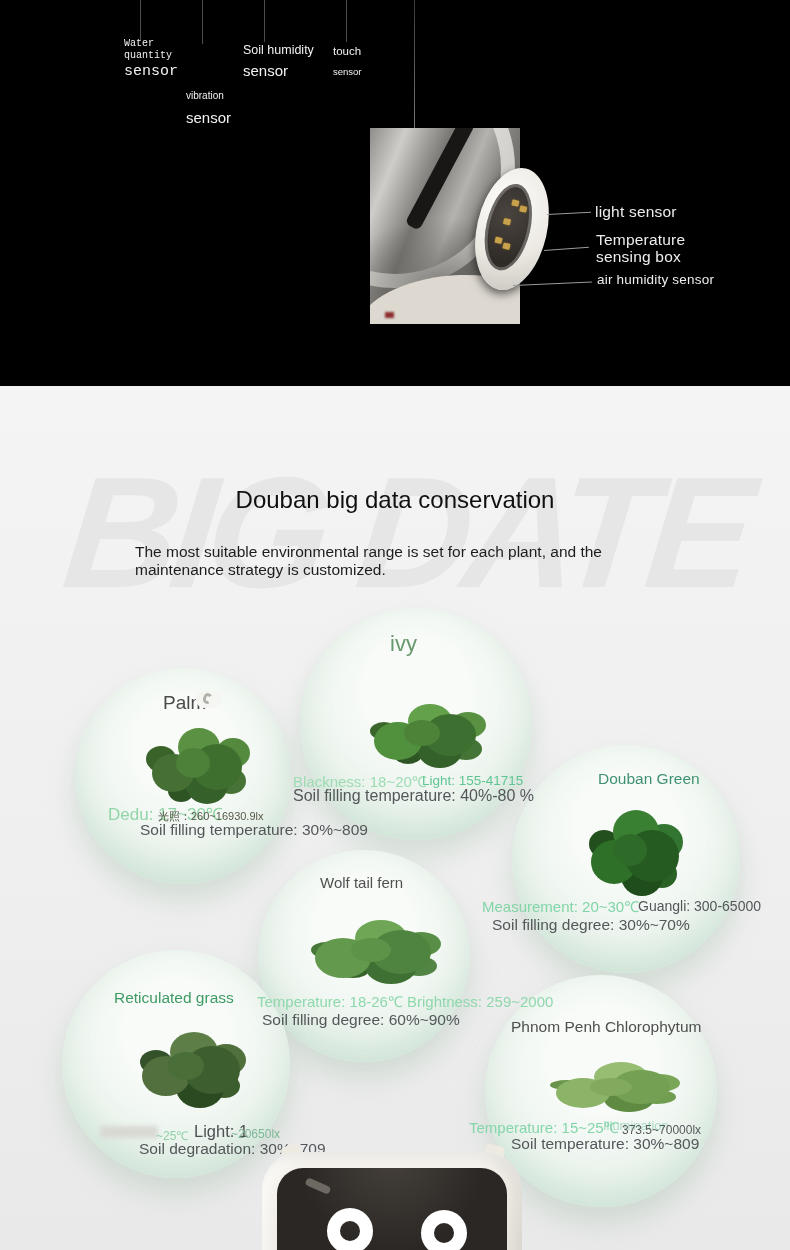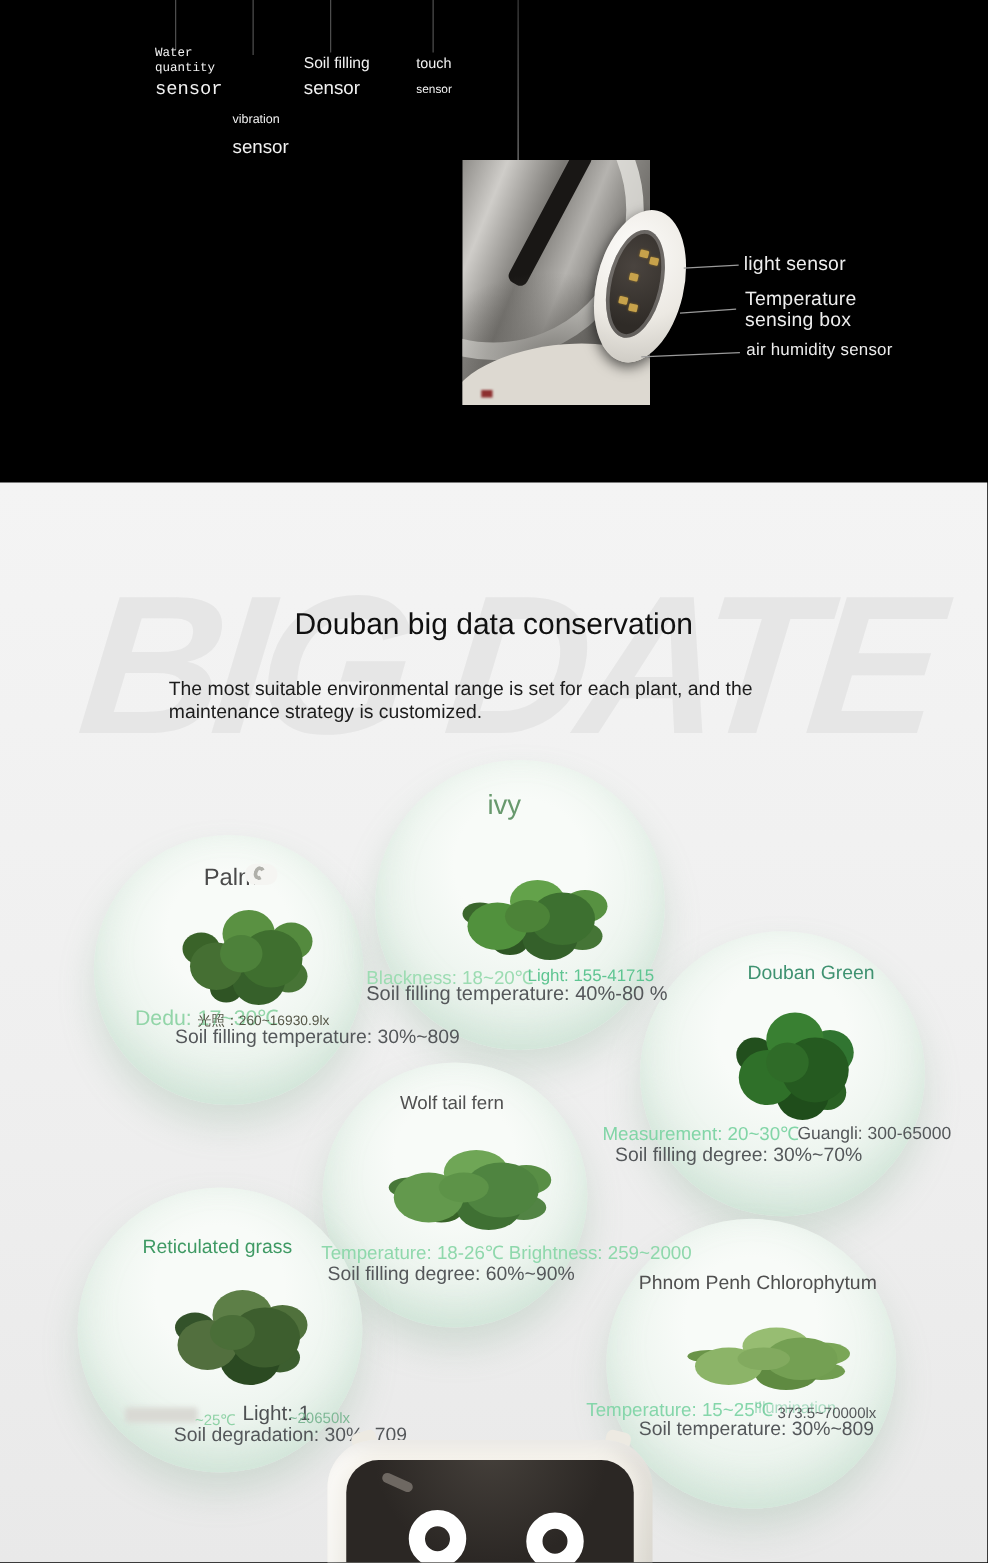--- a/index.html
+++ b/index.html
@@ -96,21 +96,21 @@
 
   <div class="sensor-group" style="left:124px;top:38px;width:60px;font-family:Liberation Mono, monospace;">
     <span class="l1" style="font-size:10px;">Water quantity</span>
     <span class="l2" style="font-size:15px;margin-top:2px;">sensor</span>
   </div>
   <div class="sensor-group" style="left:186px;top:46px;margin-top:44px;">
     <span class="l1" style="font-size:10px;">vibration</span>
     <span class="l2" style="font-size:15px;margin-top:7px;">sensor</span>
   </div>
   <div class="sensor-group" style="left:243px;top:43px;">
-    <span class="l1" style="font-size:12.5px;">Soil filling</span>
+    <span class="l1" style="font-size:12.5px;">Soil humidity</span>
     <span class="l2" style="font-size:15px;margin-top:5px;">sensor</span>
   </div>
   <div class="sensor-group" style="left:333px;top:45px;">
     <span class="l1" style="font-size:11.5px;">touch</span>
     <span class="l2" style="font-size:9.5px;margin-top:8px;">sensor</span>
   </div>
 
   <div class="photo">
     <div class="rim"></div>
     <div class="strip"></div>

